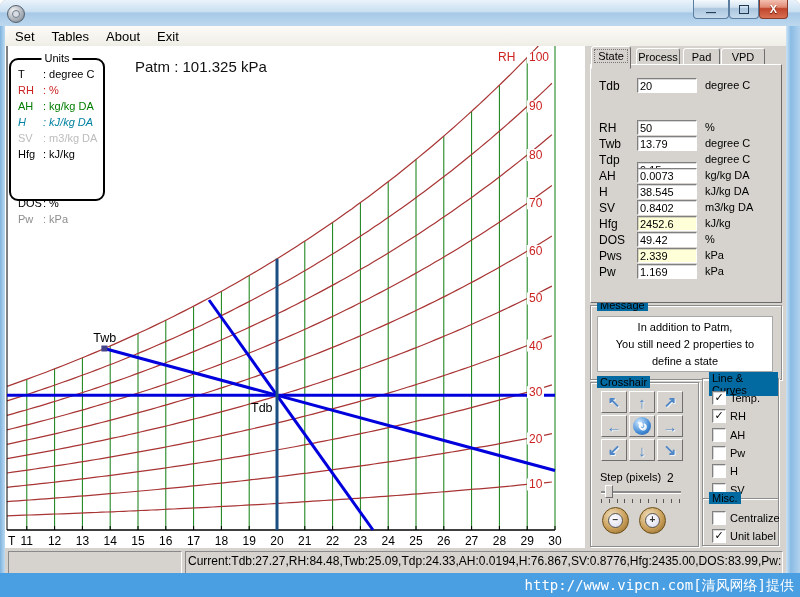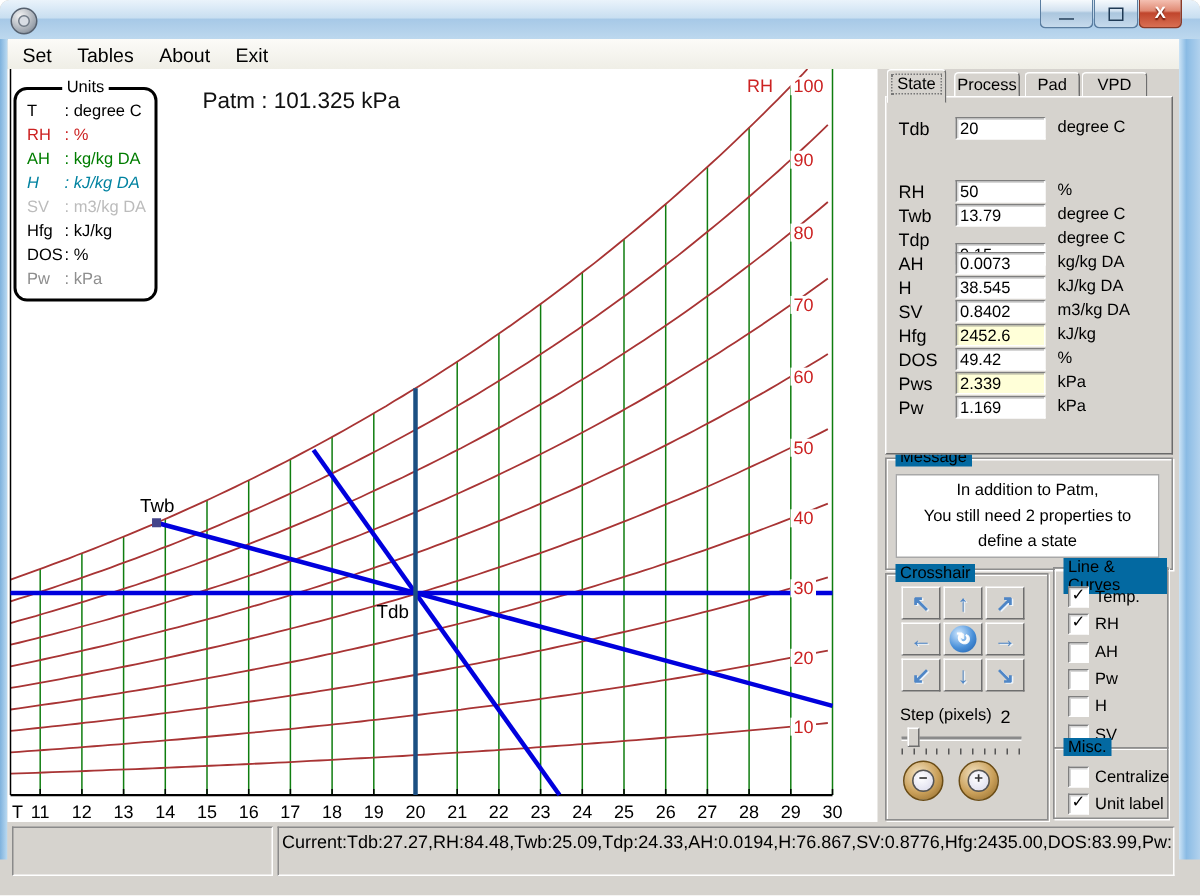--- a/index.html
+++ b/index.html
@@ -236,21 +236,21 @@
 
     <div class="unitsbox">
       <span class="units-title">Units</span>
       <div id="unitsrows">
           <div class="urow" style="color: rgb(0, 0, 0);"><span class="un">T</span><span class="uv">: degree C</span></div>
           <div class="urow" style="color: rgb(204, 34, 34);"><span class="un">RH</span><span class="uv">: %</span></div>
           <div class="urow" style="color: rgb(0, 125, 0);"><span class="un">AH</span><span class="uv">: kg/kg DA</span></div>
           <div class="urow" style="color: rgb(0, 130, 160); font-style: italic;"><span class="un">H</span><span class="uv">: kJ/kg DA</span></div>
           <div class="urow" style="color: rgb(188, 188, 188);"><span class="un">SV</span><span class="uv">: m3/kg DA</span></div>
           <div class="urow" style="color: rgb(0, 0, 0);"><span class="un">Hfg</span><span class="uv">: kJ/kg</span></div>
-          <div class="urow" style="color: rgb(0, 0, 0);"><span class="un">DOS</span><span class="uv">: %</span></div>
+          <div class="urow" style="color: rgb(0, 0, 0); margin-top: 33px;"><span class="un">DOS</span><span class="uv">: %</span></div>
           <div class="urow" style="color: rgb(142, 142, 142);"><span class="un">Pw</span><span class="uv">: kPa</span></div>
         </div>
     </div>
 
     <div class="rightpanel">
       <div id="tabs">
           <div class="tab active" style="left: 6px; width: 38px;"><span class="tlabel">State</span></div>
           <div class="tab" style="left: 51px; width: 42px;"><span class="tlabel">Process</span></div>
           <div class="tab" style="left: 98px; width: 35px;"><span class="tlabel">Pad</span></div>
           <div class="tab" style="left: 136px; width: 42px;"><span class="tlabel">VPD</span></div>
@@ -402,13 +402,14 @@
           </div>
       </div>
     </div>
   </div>
 
   <div class="statusbar">
     <div class="scell s1"></div>
     <div class="scell s2"><span>Current:Tdb:27.27,RH:84.48,Twb:25.09,Tdp:24.33,AH:0.0194,H:76.867,SV:0.8776,Hfg:2435.00,DOS:83.99,Pw:</span></div>
   </div>
 
+  <div class="band"><span>http://www.vipcn.com[清风网络]提供</span></div>
 </div>
 
 </body></html>

